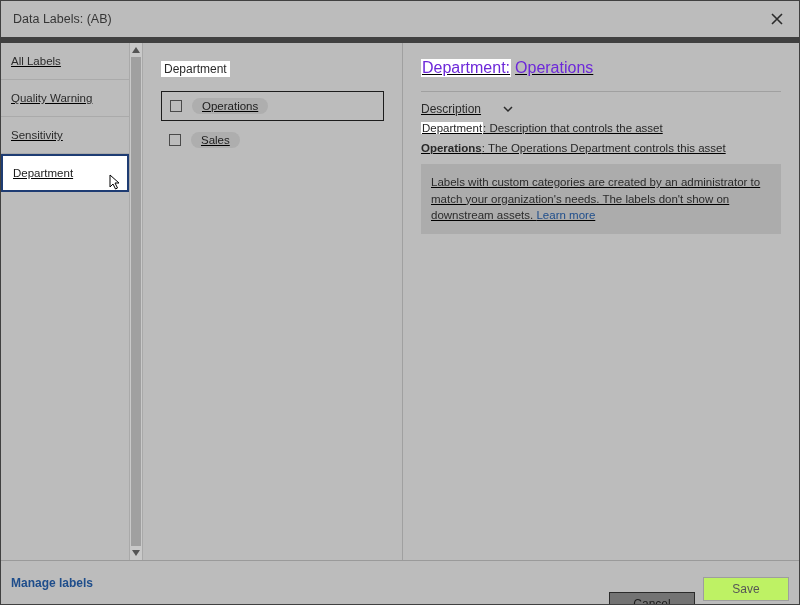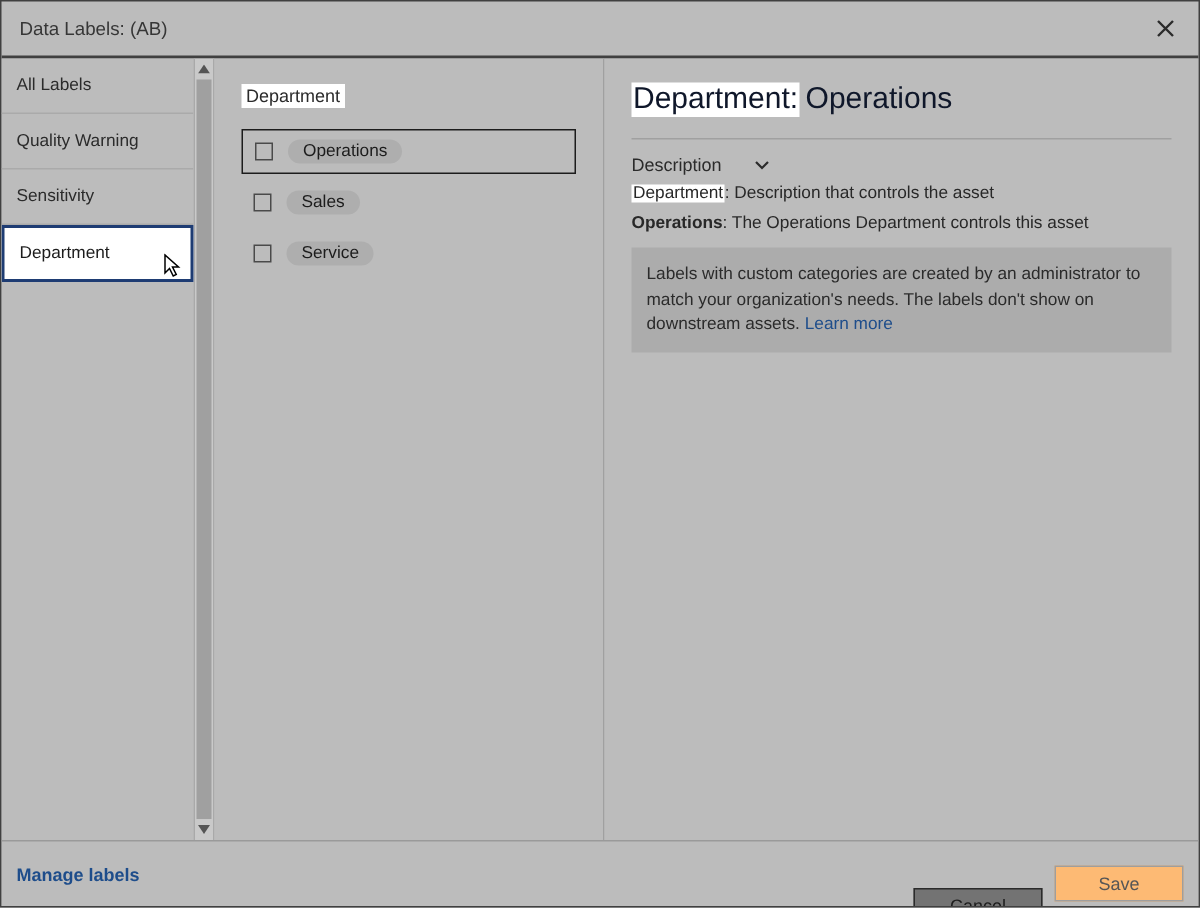--- a/index.html
+++ b/index.html
@@ -12,56 +12,56 @@
   .titlebar .close { margin-left: auto; width: 20px; height: 20px; display: flex; align-items: center; justify-content: center; color: #2e2e2e; cursor: pointer; }
 
   
   .search-row { padding: 2px 14px 10px 14px; }
   .search-box { height: 30px; border: 2px solid #2b2b2b; background: #c4c4c4; display: flex; align-items: center; padding: 0 8px; }
   .search-box svg { flex: 0 0 auto; margin-right: 6px; }
   .search-box input { flex: 1; border: none; background: transparent; font-size: 12px; color: #4a4a4a; outline: none; }
   .search-box input::placeholder { color: #606060; }
 
   
-  .body-area { display: flex; height: calc(100% - 36px - 42px - 44px); border-top: 2px solid #404040; }
+  .body-area { display: flex; height: calc(100% - 36px - 42px - 44px); border-top: 6px solid #404040; text-decoration: underline; }
 
   .sidebar { width: 128px; background: #bcbcbc; }
   .side-item { height: 37px; display: flex; align-items: center; padding: 0 10px; font-size: 11.5px; color: #2b2b2b; border-bottom: 1px solid #aaaaaa; cursor: pointer; }
   .side-item.selected { border: 2px solid #1e3c73; background: #ffffff; color: #1c1c1c; font-weight: 500; height: 38px; }
   .side-item.selected-indicator { position: relative; }
   .cursor-pointer-overlay { position: absolute; right: 4px; bottom: -4px; }
 
   .scrollbar-col { width: 14px; background: #c9c9c9; border-left: 1px solid #a9a9a9; border-right: 1px solid #a9a9a9; display: flex; flex-direction: column; }
   .scrollbar-col .arrow-btn { height: 14px; display: flex; align-items: center; justify-content: center; color: #555; }
   .scrollbar-col .thumb { flex: 1; background: #a0a0a0; margin: 0 1px; margin-top: 0; margin-bottom: 0; }
 
   .labels-list { width: 260px; padding: 16px 18px; background: #bcbcbc; border-right: 1px solid #a0a0a0; }
   .labels-list .cat-title { display: inline-block; font-size: 12px; color: #2b2b2b; background: #ffffff; padding: 1px 3px; margin-bottom: 10px; }
   .label-row { display: flex; align-items: center; height: 30px; padding: 0 8px; margin: 4px 0; cursor: pointer; }
   .label-row .chk { width: 12px; height: 12px; border: 1.4px solid #4a4a4a; margin-right: 10px; background: #bcbcbc; }
   .label-row .pill { font-size: 11.5px; color: #1c1c1c; background: #aeaeae; border-radius: 10px; padding: 2px 10px; }
   .label-row.active { border: 1px solid #1c1c1c; }
 
   .detail { flex: 1; padding: 16px 18px; background: #bcbcbc; font-size: 12px; color: #2b2b2b; }
-  .detail .crumb { font-size: 20px; color: #0f172a; display: flex; align-items: baseline; gap: 4px; }
+  .detail .crumb { font-size: 16px; color: #6d28d9; display: flex; align-items: baseline; gap: 4px; }
   .detail .crumb .cat { background: #ffffff; padding: 0 1px; }
   .detail .hr { border: none; border-top: 1px solid #a0a0a0; margin: 14px 0 10px 0; }
   .desc-header { display: flex; align-items: center; gap: 22px; font-size: 12px; color: #2b2b2b; margin-bottom: 6px; }
   .desc-line { font-size: 11.5px; margin: 4px 0; color: #282828; }
   .desc-line .lead { background: #ffffff; padding: 0 1px; font-weight: 500; }
   .desc-line .lead2 { font-weight: 600; }
   .info-box { background: #acacac; padding: 10px 10px; margin-top: 10px; font-size: 11.5px; color: #2b2b2b; line-height: 1.45; }
   .info-box .link { color: #1e4d8b; font-weight: 500; cursor: pointer; }
 
   
   .footer { height: 44px; border-top: 1px solid #9a9a9a; display: flex; align-items: center; padding: 0 10px; background: #bcbcbc; }
   .manage-link { font-size: 12px; color: #1e4d8b; font-weight: 600; cursor: pointer; }
   .btn { width: 86px; height: 24px; font-size: 12px; display: flex; align-items: center; justify-content: center; cursor: pointer; margin-left: 8px; }
   .btn-cancel { background: #737373; border: 1px solid #2b2b2b; color: #1c1c1c; margin-top: 42px; }
-  .btn-save { background: #fdba74; color: #565656; border: 1px solid #9e9e9e; margin-top: 12px; }
+  .btn-save { background: #bef264; color: #565656; border: 1px solid #9e9e9e; margin-top: 12px; }
   .footer .spacer { flex: 1; }
 
   .search-and-body { display: flex; flex-direction: column; height: calc(100% - 36px - 44px); }
 </style>
 </head>
 <body>
 
 <div class="titlebar">
   <span class="title">Data Labels: (AB)</span>
   <span class="close">
@@ -113,24 +113,20 @@
     <div class="labels-list">
       <span class="cat-title">Department</span>
       <div class="label-row active">
         <span class="chk"></span>
         <span class="pill">Operations</span>
       </div>
       <div class="label-row">
         <span class="chk"></span>
         <span class="pill">Sales</span>
       </div>
-      <div class="label-row">
-        <span class="chk"></span>
-        <span class="pill">Service</span>
-      </div>
     </div>
 
     <div class="detail">
       <div class="crumb">
         <span class="cat">Department:</span>
         <span>Operations</span>
       </div>
       <hr class="hr">
       <div class="desc-header">
         <span>Description</span>

